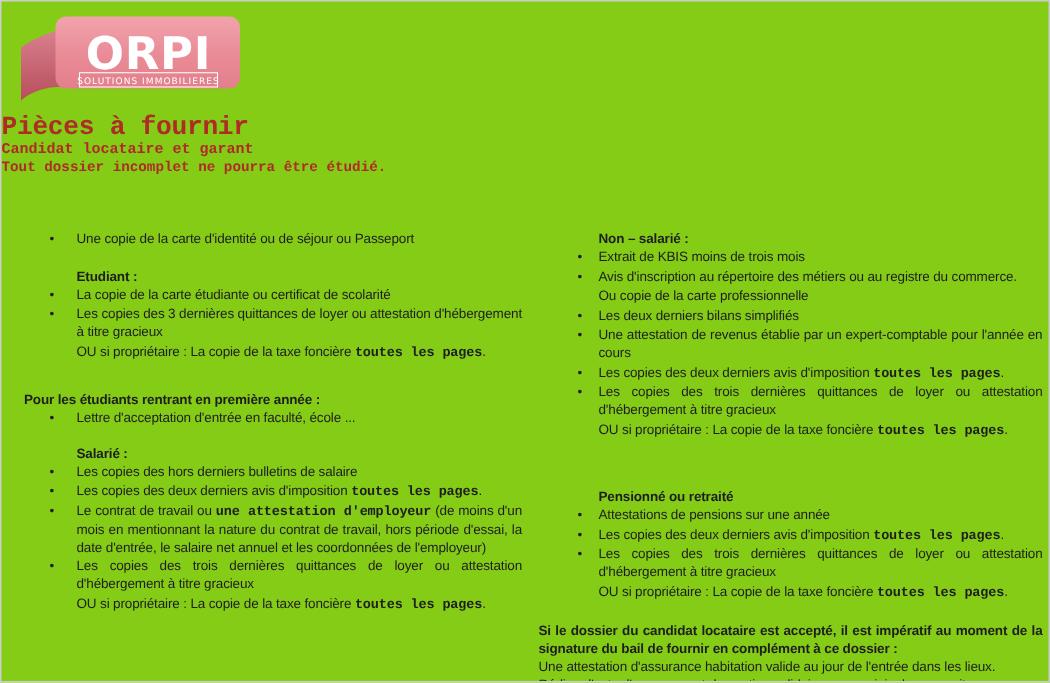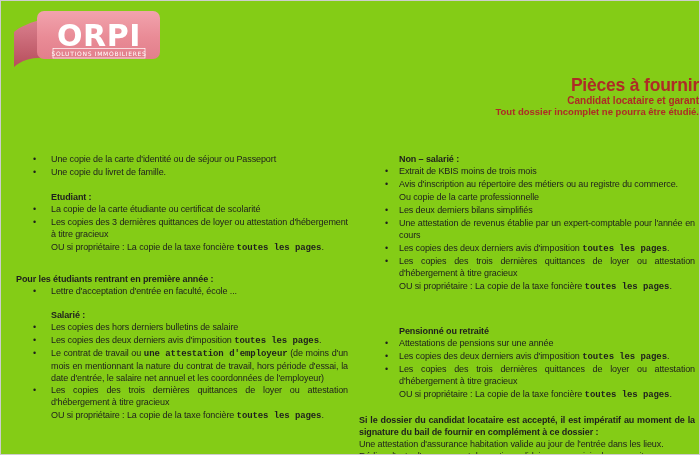--- a/index.html
+++ b/index.html
@@ -10,21 +10,21 @@
   *{margin:0;padding:0;box-sizing:border-box;}
   html,body{width:700px;height:455px;}
   body{font-family:"Liberation Sans",sans-serif;background:#ffffff;}
   .page{position:relative;width:700px;height:455px;background:#84cc16;border:1px solid var(--page-border);overflow:hidden;}
 
   
   .logo{position:absolute;left:10px;top:5px;width:150px;height:64px;}
   .logo svg{display:block;width:100%;height:100%;}
 
   
-  .header{position:absolute;left:0;top:74px;width:100%;text-align:right;color:var(--accent);}
+  .header{position:absolute;left:0;top:74px;width:100%;text-align:left;color:var(--accent);font-family:Liberation Mono, monospace;}
   .title{font-size:17.5px;font-weight:bold;line-height:20px;letter-spacing:-0.2px;}
   .subtitle{font-size:10px;font-weight:bold;line-height:11px;}
   .warning{font-size:9.5px;font-weight:bold;line-height:12px;}
 
   
   .col{position:absolute;top:152px;font-size:9px;line-height:12px;color:var(--text);letter-spacing:-0.1px;}
   .col-left{left:15px;width:332px;}
   .col-right{left:358px;width:336px;}
 
   ul.blist{list-style:none;}
@@ -76,21 +76,20 @@
 
   <div class="header">
     <div class="title">Pièces à fournir</div>
     <div class="subtitle">Candidat locataire et garant</div>
     <div class="warning">Tout dossier incomplet ne pourra être étudié.</div>
   </div>
 
   <div class="col col-left">
     <ul class="blist">
       <li class="item"><span>Une copie de la carte d'identité ou de séjour ou Passeport</span><b></b><span></span><div class="subline"><span></span><b></b><span></span></div></li>
-      <li class="item"><span>Une copie du livret de famille.</span><b></b><span></span><div class="subline"><span></span><b></b><span></span></div></li>
     </ul>
 
     <p class="heading h-ind mt-1">Etudiant :</p>
     <ul class="blist">
       <li class="item"><span>La copie de la carte étudiante ou certificat de scolarité</span><b></b><span></span><div class="subline"><span></span><b></b><span></span></div></li>
       <li class="item"><span>Les copies des 3 dernières quittances de loyer ou attestation d'hébergement à titre gracieux</span><b></b><span></span><div class="subline"><span>OU si propriétaire : La copie de la taxe foncière </span><b>toutes les pages</b><span>.</span></div></li>
     </ul>
 
     <p class="heading mt-2">Pour les étudiants rentrant en première année :</p>
     <ul class="blist">

